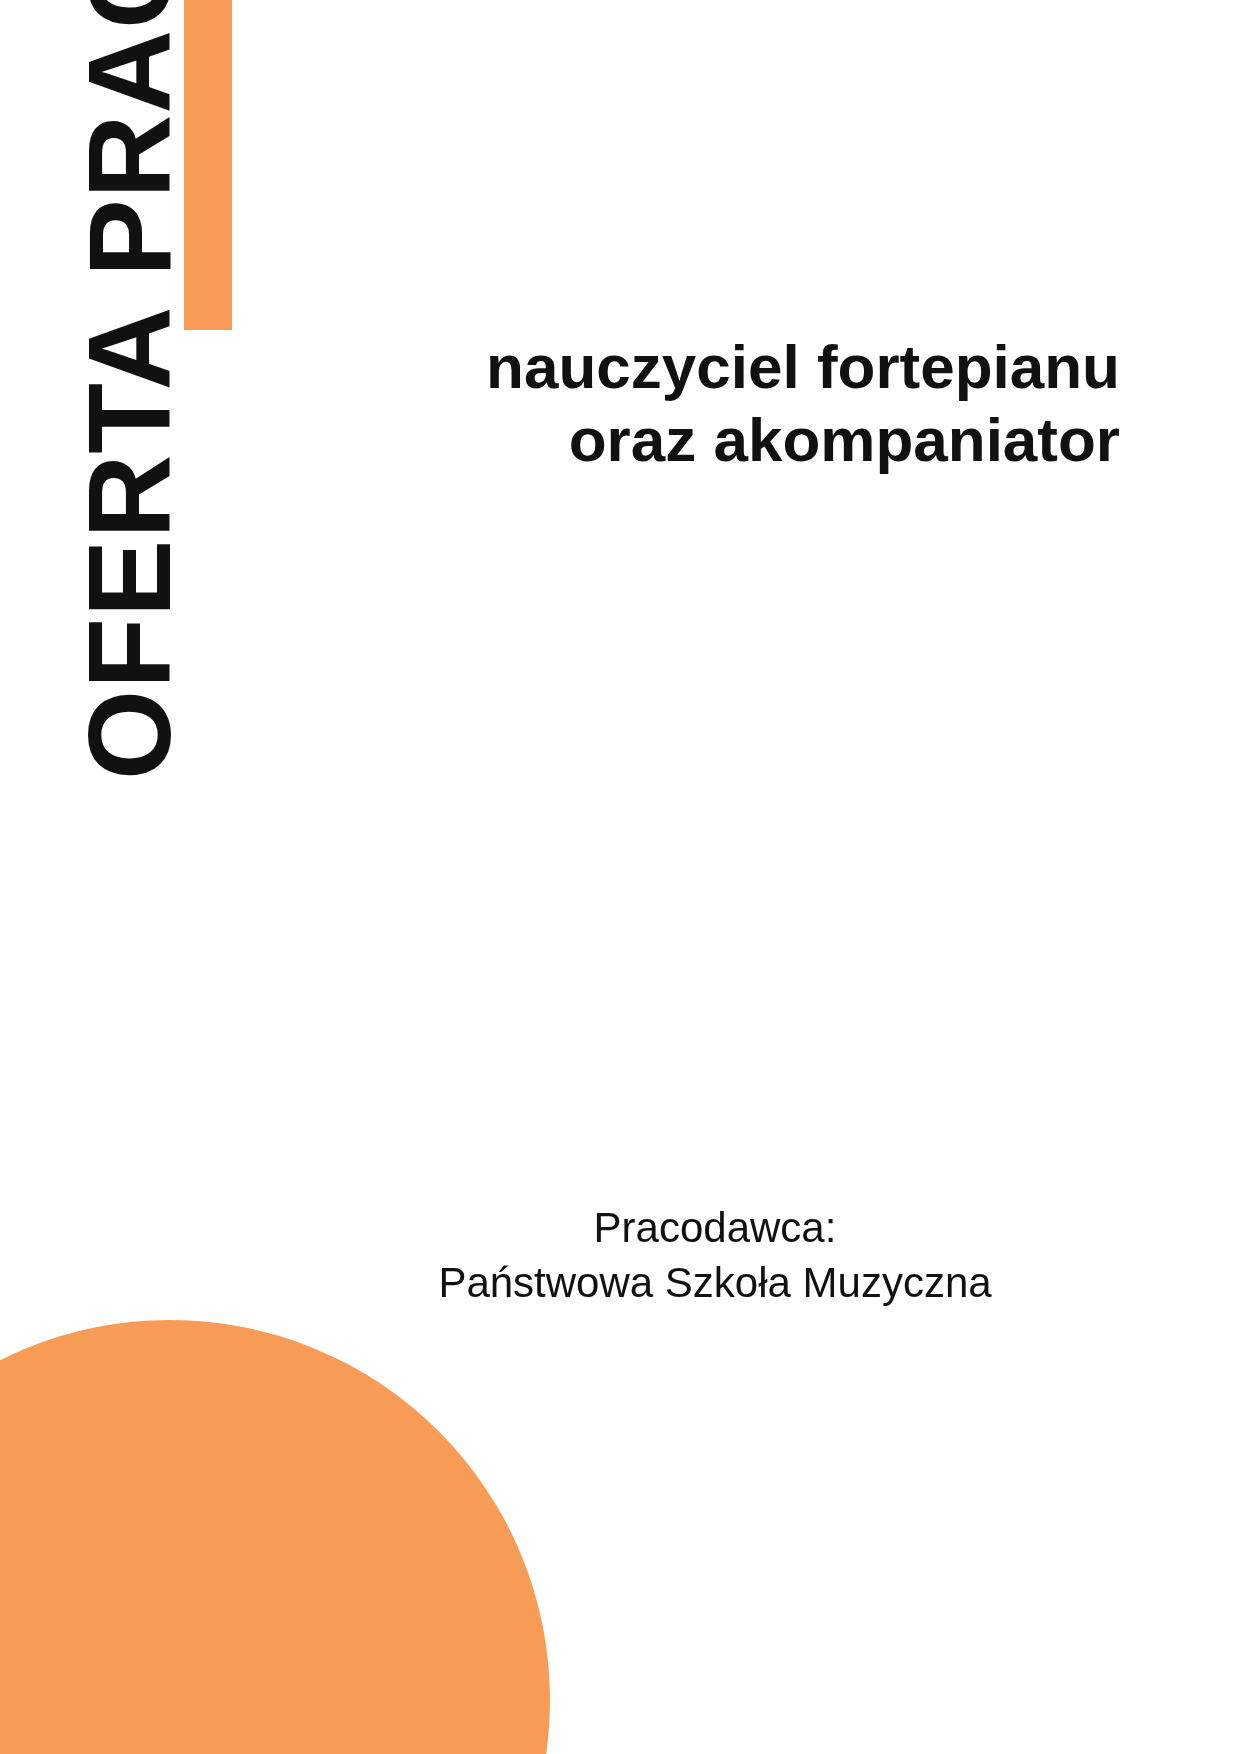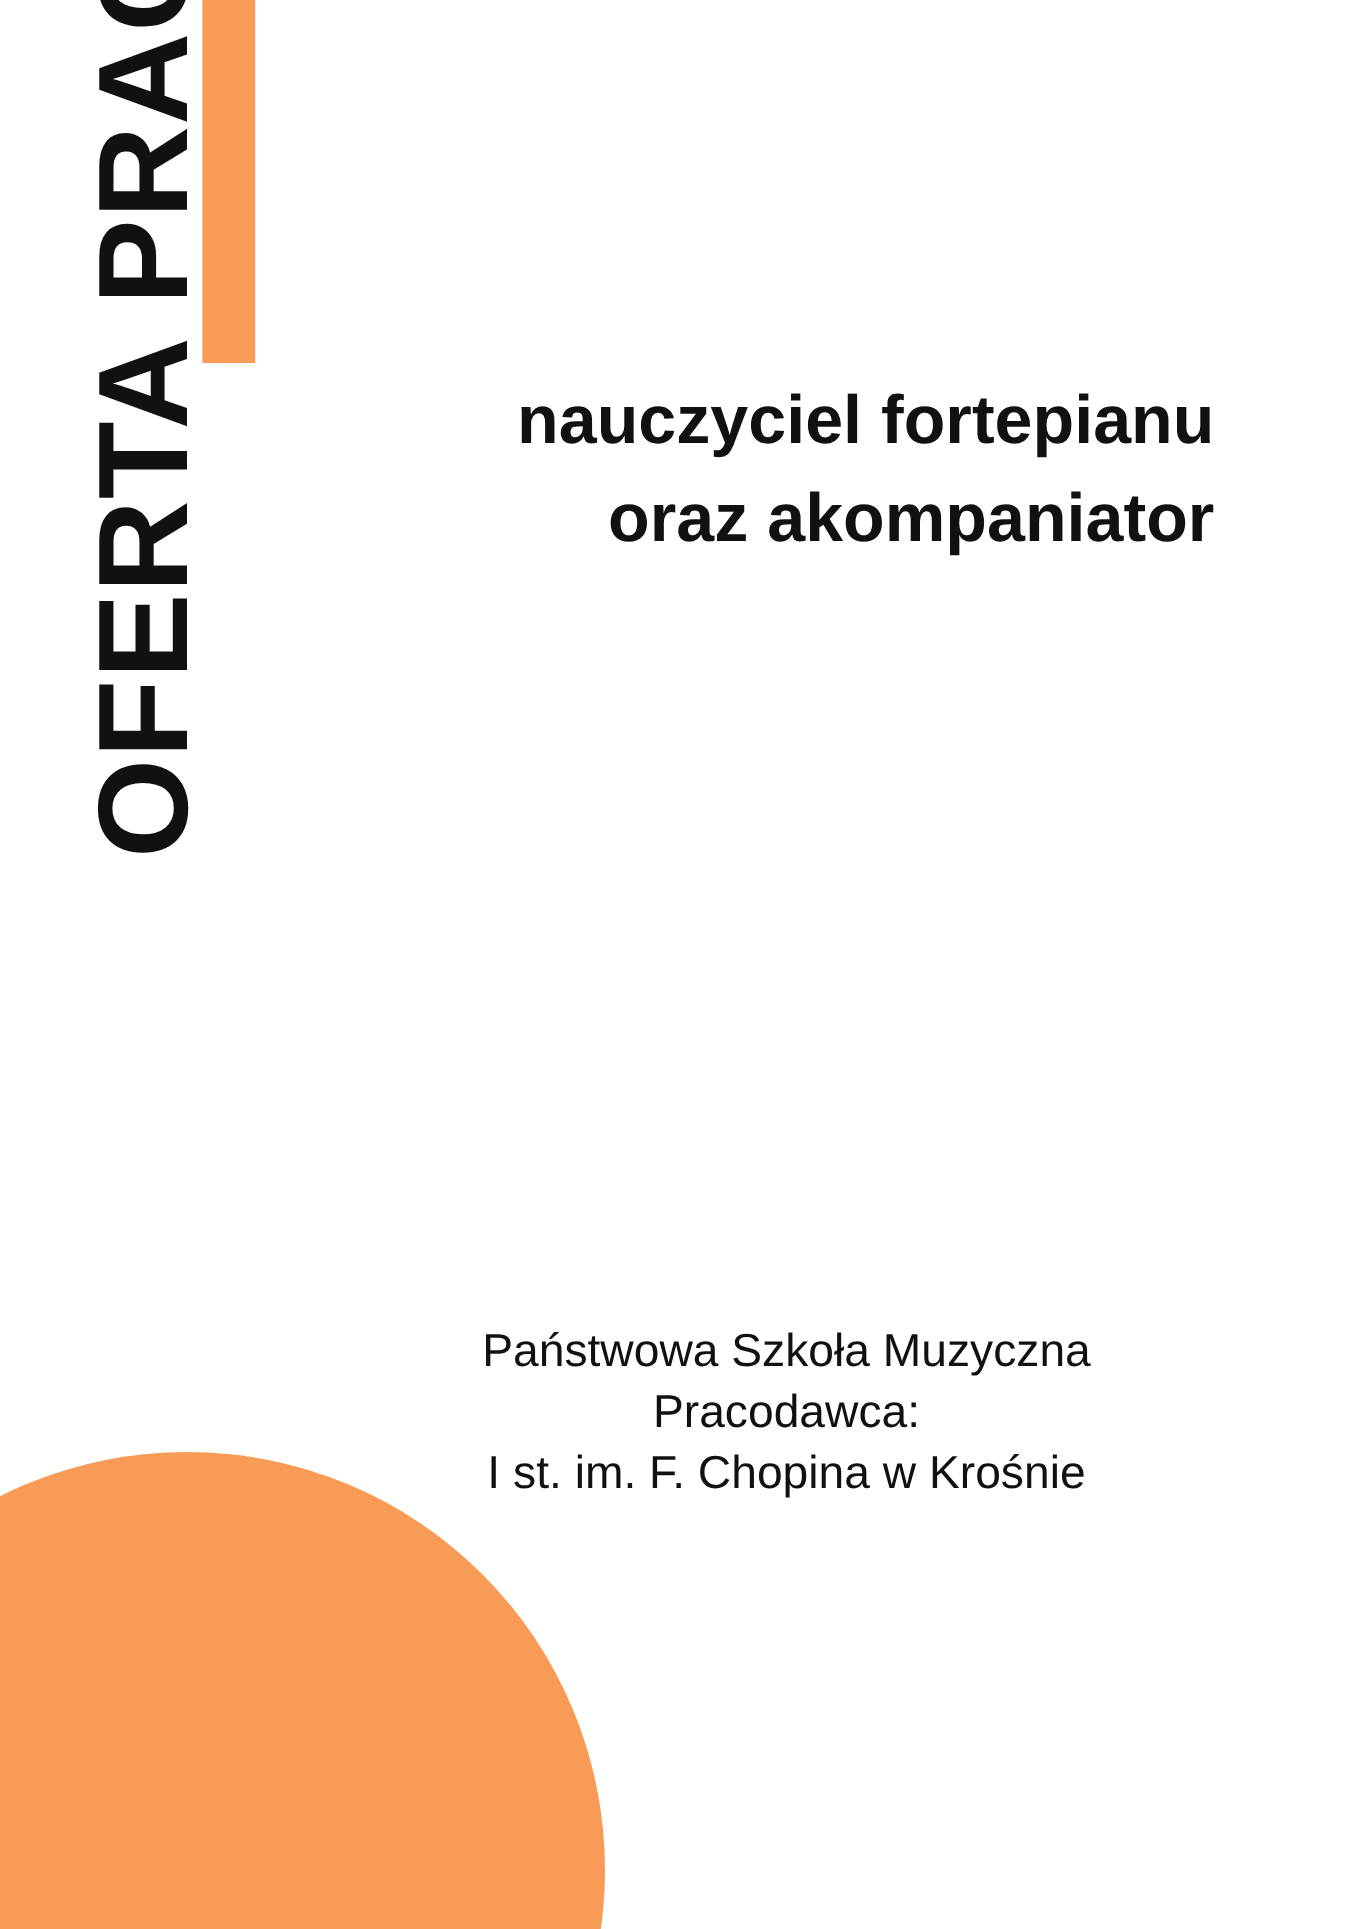--- a/index.html
+++ b/index.html
@@ -64,21 +64,21 @@
     left: 330px;
     top: 330px;
     width: 790px;
   }
   .job-title {
     font-size: 62px;
     font-weight: bold;
     color: #111111;
     line-height: 1.18;
     text-align: right;
-    margin: 16px;
+    margin: 0;
   }
   .employer-block {
     position: absolute;
     left: 300px;
     top: 1200px;
     width: 830px;
     text-align: center;
   }
   .employer-line {
     font-size: 42px;
@@ -99,18 +99,17 @@
   <div class="vertical-title">
     <span>OFERTA PRACY</span>
   </div>
 
   <div class="content">
     <p class="job-title">nauczyciel fortepianu</p>
     <p class="job-title">oraz akompaniator</p>
   </div>
 
   <div class="employer-block">
+    <p class="employer-line">Pracodawca:</p>
     <p class="employer-line">Państwowa Szkoła Muzyczna</p>
-    <p class="employer-line">Pracodawca:</p>
-    <p class="employer-line">I st. im. F. Chopina w Krośnie</p>
   </div>
 
 </div>
 
 </body></html>

